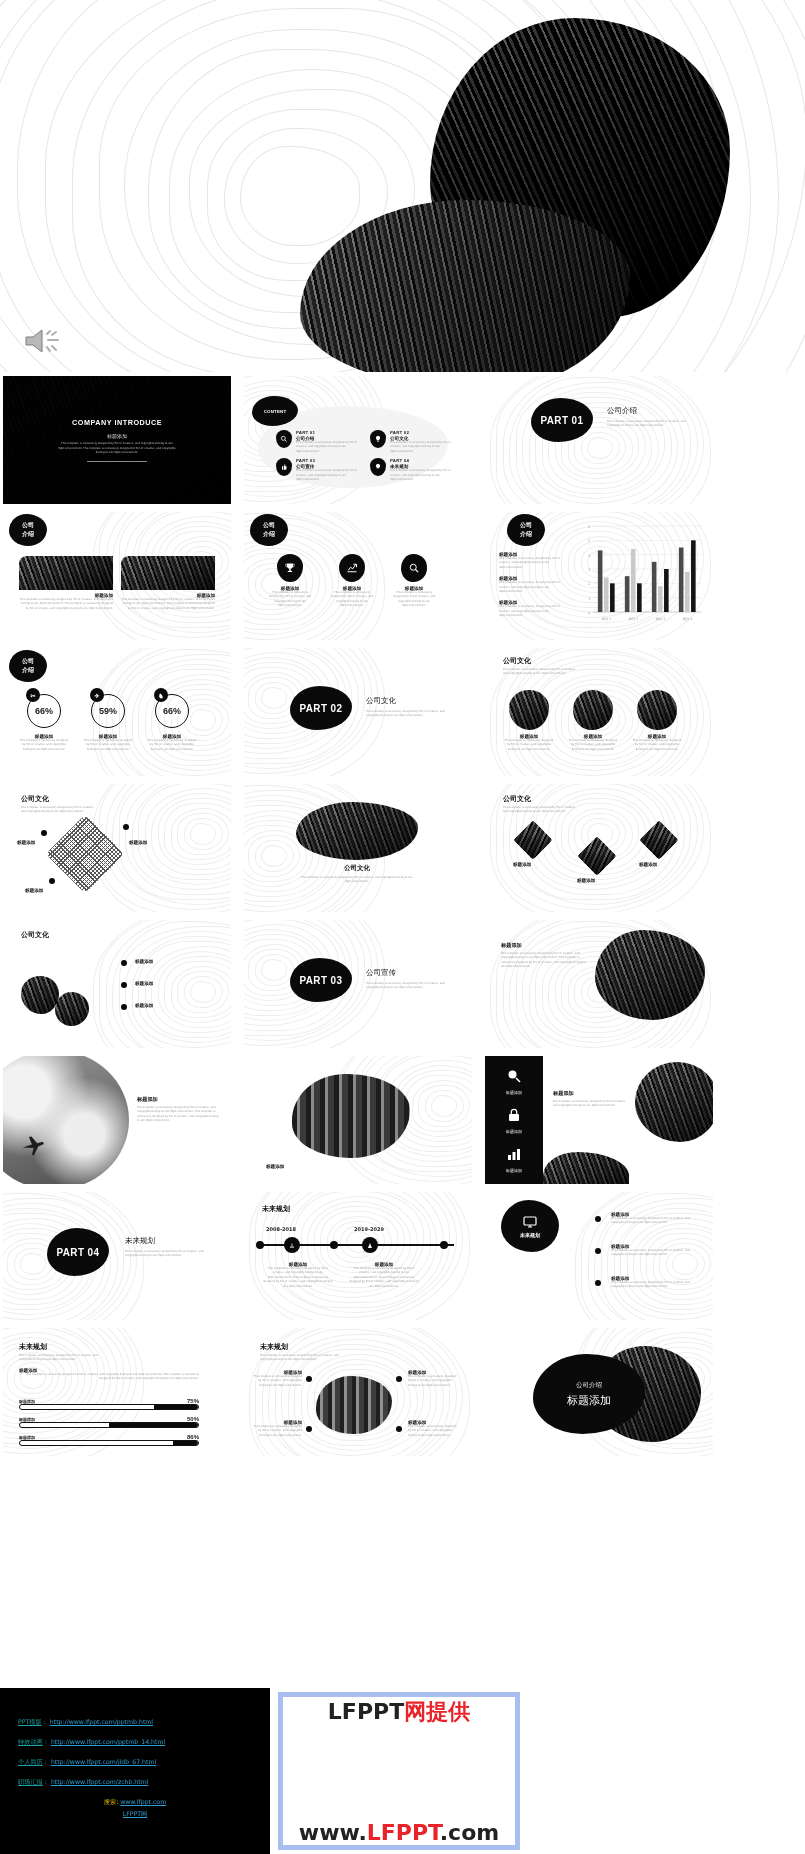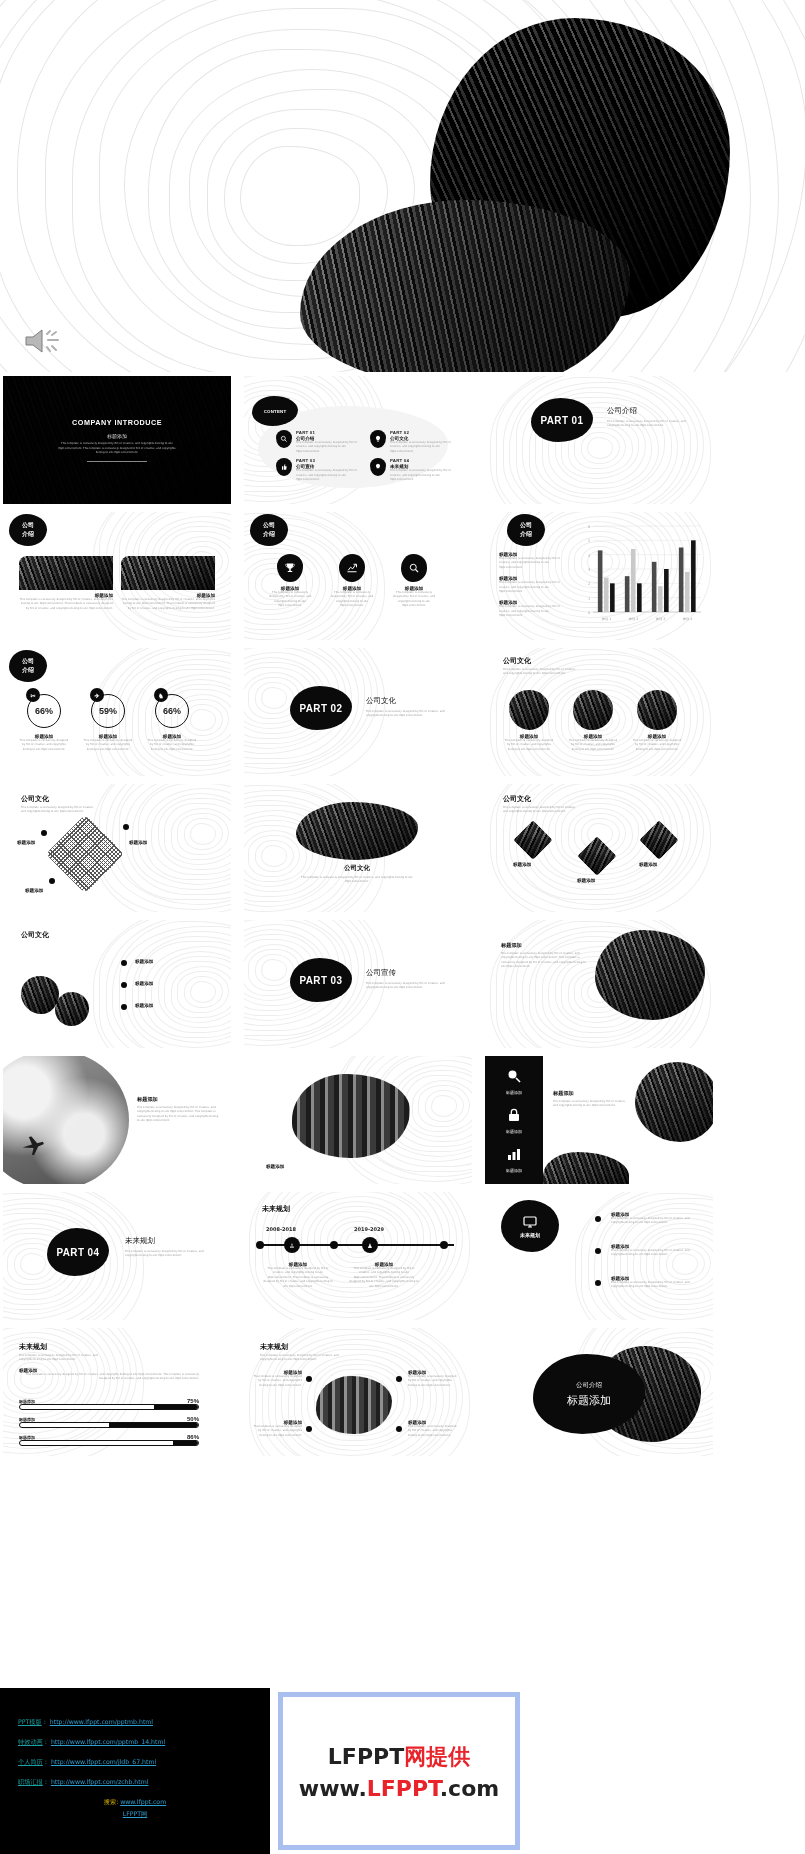--- a/index.html
+++ b/index.html
@@ -105,21 +105,21 @@
   .flink { font-size:6.2px; font-family:"DejaVu Sans",sans-serif; margin:0 0 11px 18px; white-space:nowrap; }
   .flink .k { color:#19a0a0; text-decoration:underline; }
   .flink .u { color:#2f9fd0; text-decoration:underline; }
   .fsearch { text-align:center; font-size:6.2px; font-family:"DejaVu Sans",sans-serif; margin-top:4px; }
   .fsearch .y { color:#d9b300; }
   .fsearch .u { color:#2f9fd0; text-decoration:underline; }
 
   .brand-box {
     position:absolute; left:278px; top:4px; width:242px; height:158px;
     background:#fff; border:5px solid #a8bff0; display:flex; flex-direction:column;
-    align-items:center; justify-content:center;
+    align-items:center; justify-content:space-between;
   }
   .brand-l1 { font-size:22px; font-weight:bold; font-family:"DejaVu Sans",sans-serif; white-space:nowrap;}
   .brand-l2 { font-size:22px; font-weight:bold; font-family:"DejaVu Sans",sans-serif; white-space:nowrap; margin-top:4px;}
   .red { color:#e8232a; }
 </style>
 </head>
 <body>
 
 <div class="hero">
   <div class="hero-rings" id="heroRings">

